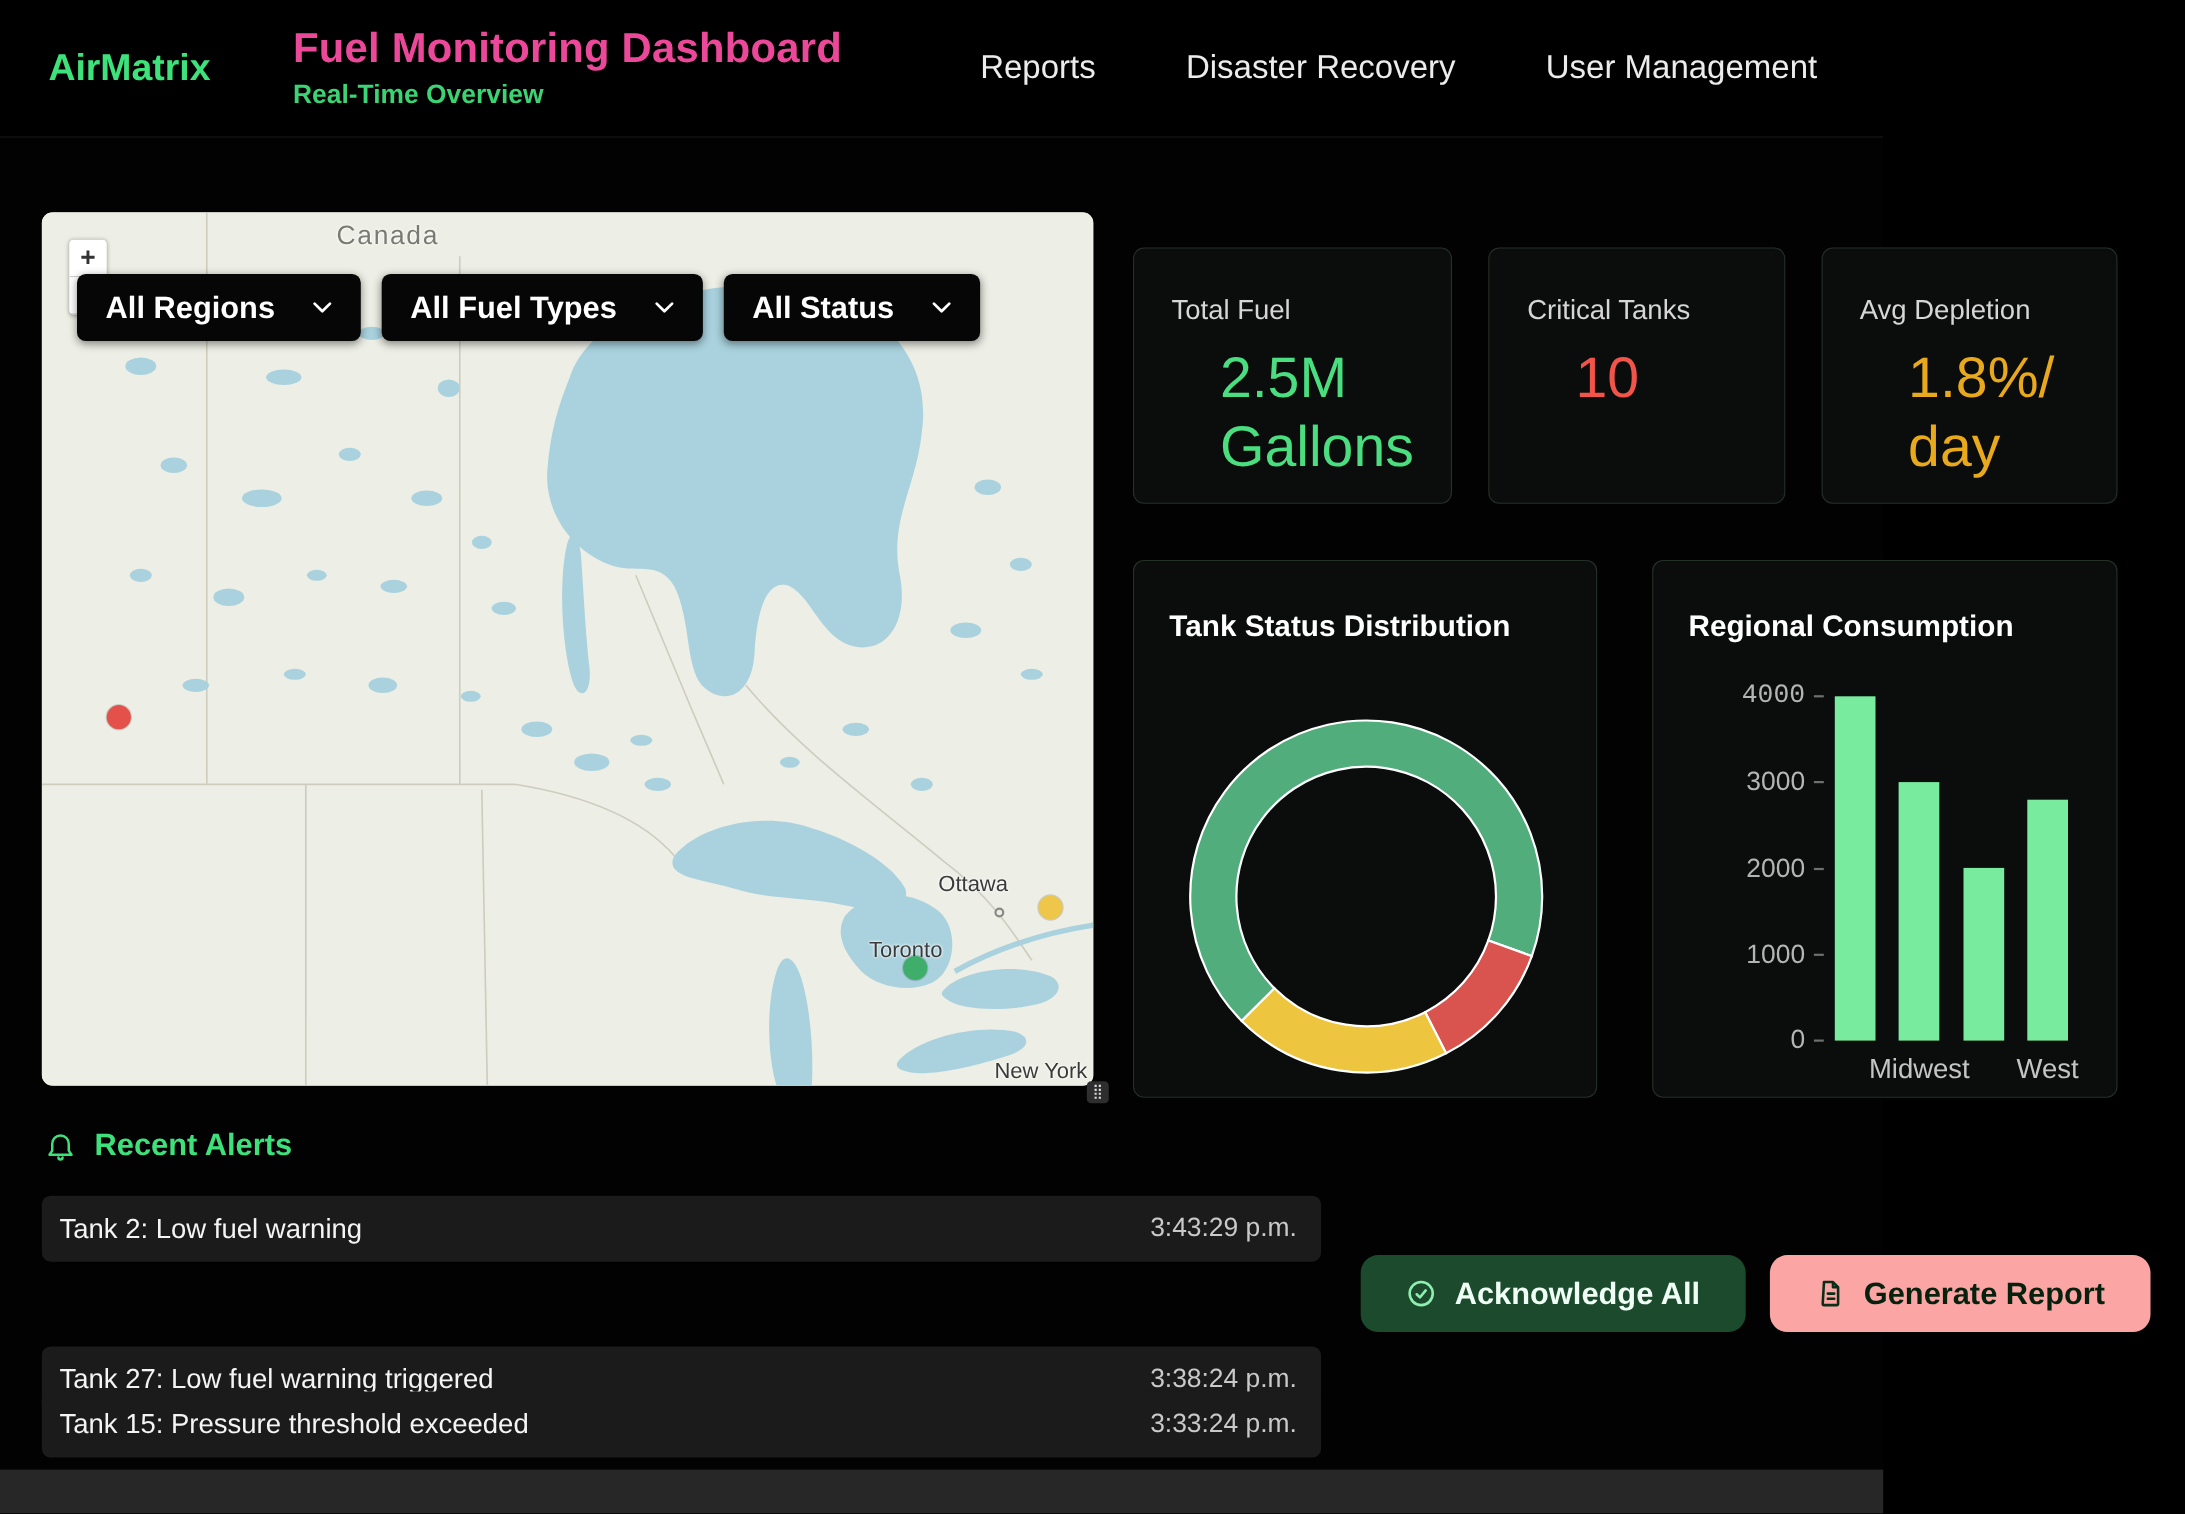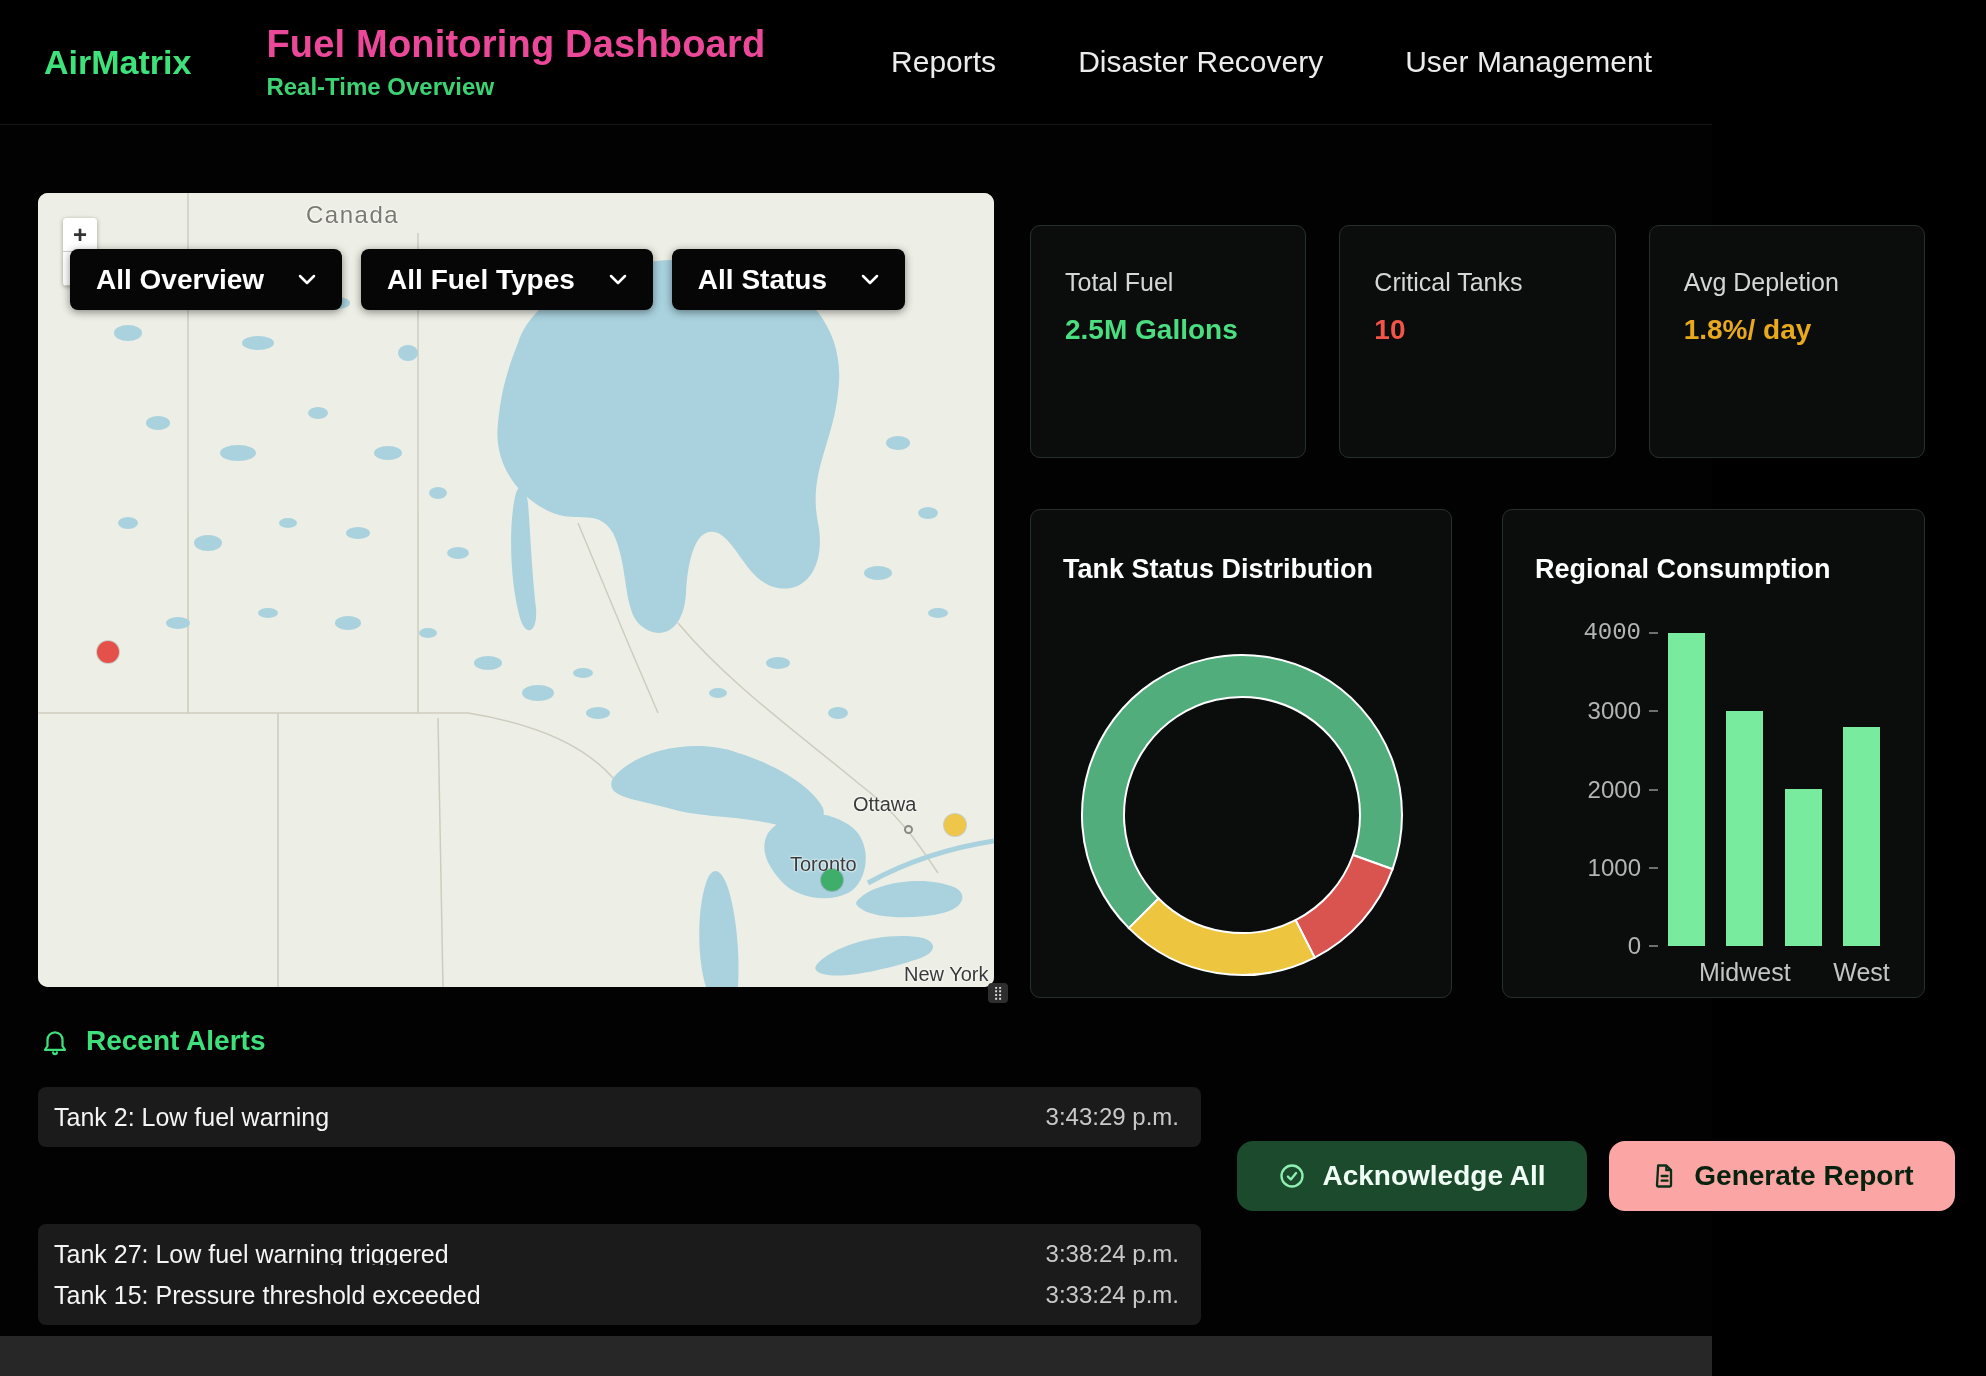--- a/index.html
+++ b/index.html
@@ -41,21 +41,21 @@
   .dropdown svg { margin-left:34px; }
   .resize-handle { position:absolute; left:988px; top:983px; width:20px; height:20px; background:#2e2e2e;
                    border-radius:4px; color:#d9d9d9; font-size:13px; line-height:20px; text-align:center;
                    cursor:nwse-resize; z-index:3; font-family:"DejaVu Sans", sans-serif; }
 
   
   .card { background:#0b0d0c; border:1px solid #253128; border-radius:10px; }
   .stats-row { position:absolute; left:1030px; top:225px; width:895px; height:233px; display:flex; gap:33px; }
   .stat { flex:1; padding:42px 34px; }
   .stat-label { font-size:25px; color:#d6d6d6; }
-  .stat-value { margin-top:16px; font-size:28px; font-weight:700; line-height:1.22; }
+  .stat-value { margin-top:16px; font-size:52px; font-weight:400; line-height:1.22;margin-left:44px; }
 
   .donut-card { position:absolute; left:1030px; top:509px; width:422px; height:489px; }
   .bar-card  { position:absolute; left:1502px; top:509px; width:423px; height:489px; }
   .chart-title { position:absolute; left:32px; top:44px; font-size:27px; font-weight:700; color:#fff; white-space:nowrap; }
   #donut-svg { position:absolute; inset:0; }
   #bar-chart { position:absolute; inset:0; }
   .ytick { position:absolute; left:38px; width:100px; text-align:right; font-size:24px; color:#b4b4b4; }
   .ytickmark { position:absolute; left:146px; width:9px; height:2px; background:#6f6f6f; }
   .bar { position:absolute; }
   .xtick { position:absolute; transform:translateX(-50%); font-size:25px; color:#c4c4c4; white-space:nowrap; }
@@ -164,21 +164,21 @@
         <div class="marker" style="left: 794px; top: 687px; background: rgb(63, 174, 106);"></div>
       </div>
 
     <div class="zoom-ctl">
       <button>+</button>
       <button></button>
     </div>
 
     <div class="filters">
       <div class="dropdown">
-        <span>All Overview</span>
+        <span>All Regions</span>
         <svg width="18" height="11" viewBox="0 0 18 11">
           <path d="M2 2 L9 9 L16 2" stroke="#fff" stroke-width="2.5" fill="none" stroke-linecap="round" stroke-linejoin="round"></path>
         </svg>
       </div>
       <div class="dropdown">
         <span>All Fuel Types</span>
         <svg width="18" height="11" viewBox="0 0 18 11">
           <path d="M2 2 L9 9 L16 2" stroke="#fff" stroke-width="2.5" fill="none" stroke-linecap="round" stroke-linejoin="round"></path>
         </svg>
       </div>

